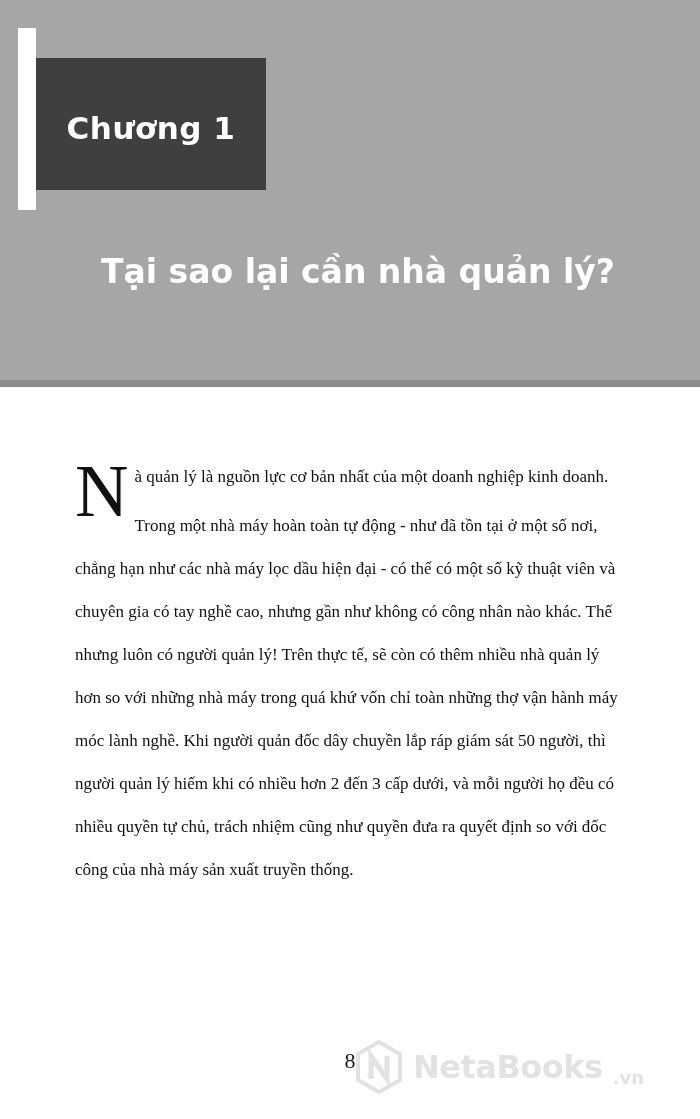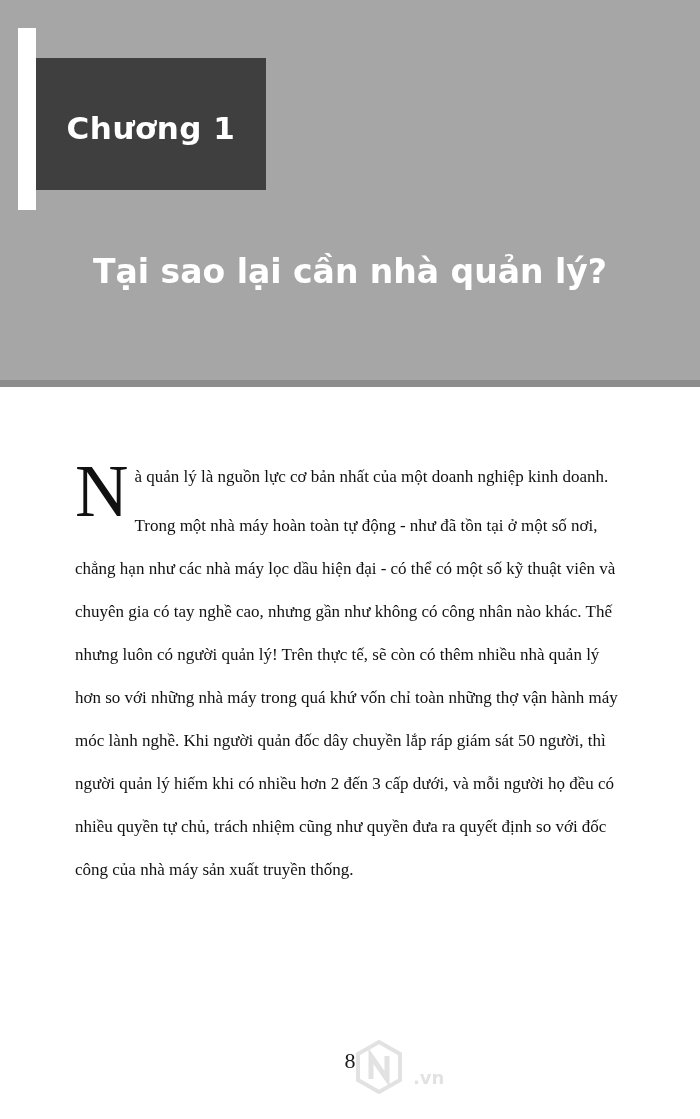--- a/index.html
+++ b/index.html
@@ -58,21 +58,21 @@
     align-items: center;
     justify-content: center;
     color: #ffffff;
     font-family: "DejaVu Sans", sans-serif;
     font-weight: bold;
     font-size: 31px;
     letter-spacing: 0.5px;
   }
   .chapter-title {
     position: absolute;
-    left: 40px;
+    left: 48px;
     top: 252px;
     width: 620px;
     text-align: center;
     color: #ffffff;
     font-family: "DejaVu Sans", sans-serif;
     font-weight: bold;
     font-size: 33px;
     letter-spacing: 0px;
     line-height: 1.2;
   }
@@ -165,14 +165,15 @@
 
 <div class="page-number">8</div>
 
 <div class="watermark">
   <span class="wm-logo">
     <svg width="48" height="54" viewBox="0 0 48 54" aria-hidden="true">
       <polygon points="24,2 45,14 45,40 24,52 3,40 3,14" fill="none" stroke="#9a9a9a" stroke-width="4"></polygon>
       <path d="M16 39 L16 16 L32 39 L32 16" fill="none" stroke="#9a9a9a" stroke-width="5"></path>
     </svg>
   </span>
+  <span class="wm-text">NetaBooks</span>
   <span class="wm-suffix">.vn</span>
 </div>
 
 </body></html>

